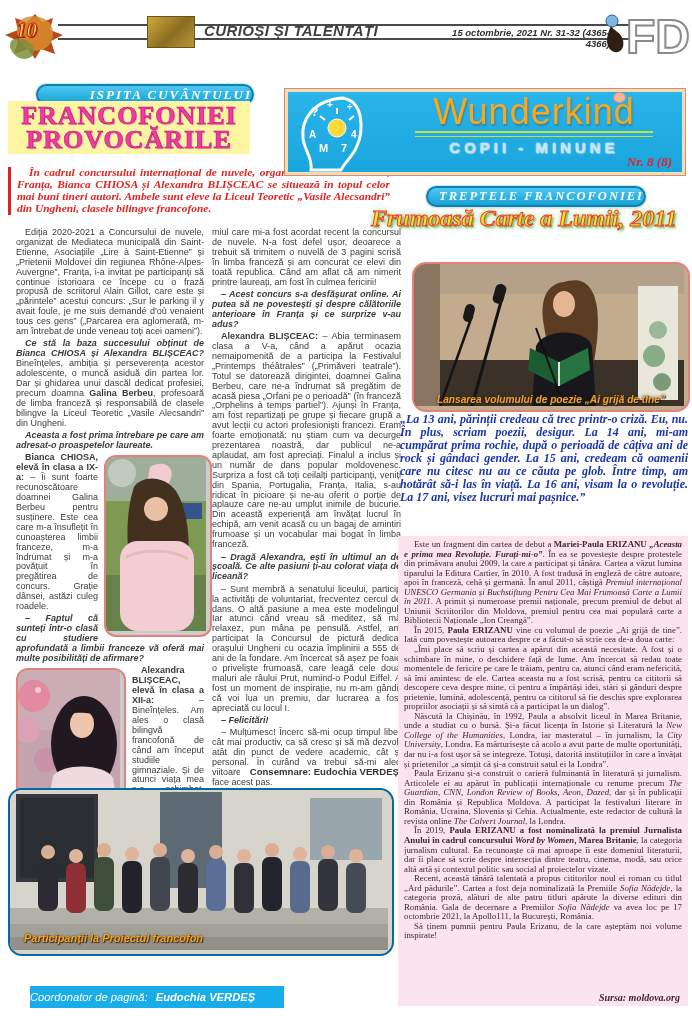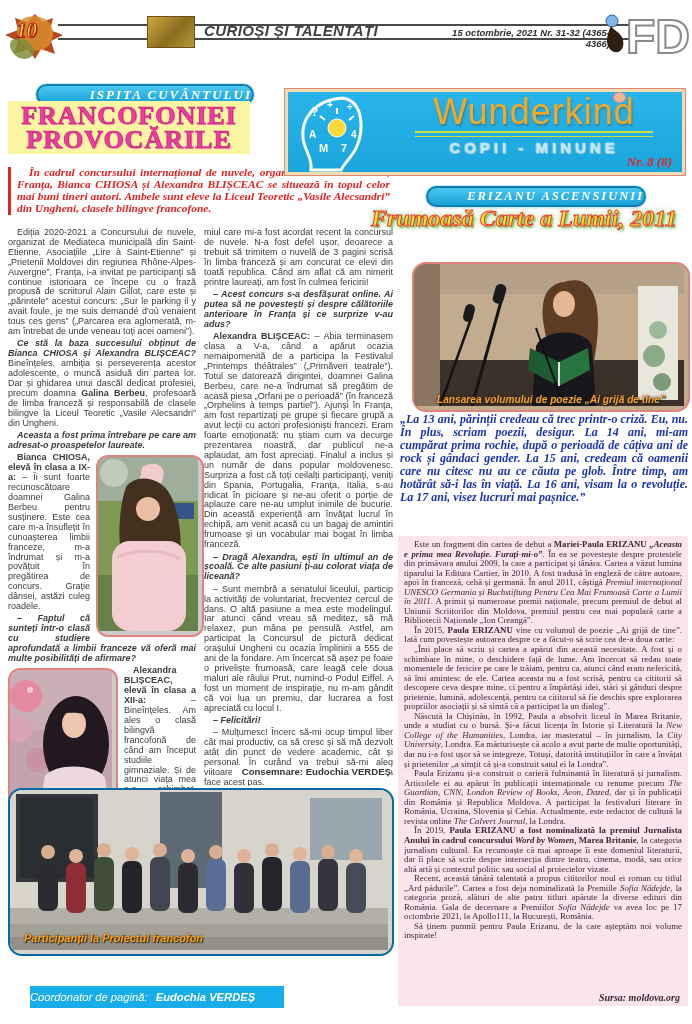--- a/index.html
+++ b/index.html
@@ -32,21 +32,21 @@
   
   .yellow-box{position:absolute;left:8px;top:101px;width:242px;height:53px;background:#fcf5a2;
               display:flex;flex-direction:column;align-items:center;justify-content:center}
   .headline-left{font-family:"Liberation Serif",serif;font-weight:bold;font-size:26px;
                  line-height:24px;color:#f23ba2;letter-spacing:1px;
                  -webkit-text-stroke:.6px #b5156f;text-shadow:1px 1px 1px #e9a}
   .intro{position:absolute;left:8px;top:167px;width:382px;font-family:"Liberation Serif",serif;
          font-weight:bold;font-style:italic;color:#e02222;font-size:11.4px;line-height:11.9px;
          text-align:justify;border-left:3px solid #e02222;padding-left:6px;text-indent:12px;
          box-sizing:border-box}
-  .body-cols{position:absolute;left:8px;top:228px;width:386px;height:558px;display:flex;gap:8px}
+  .body-cols{position:absolute;left:16px;top:228px;width:386px;height:558px;display:flex;gap:8px}
   .colA{width:188px;height:100%}
   .colB{width:189px;height:100%;overflow:hidden;position:relative}
   .body-cols p{font-size:9px;line-height:9.9px;text-align:justify;color:#3b3b3b;
                margin:0 0 2.5px;text-indent:9px}
   .body-cols p.noind{text-indent:0}
   span.b{font-weight:bold} span.i{font-style:italic} span.bi{font-weight:bold;font-style:italic}
   .byline-pin{position:absolute;right:2px;bottom:8px;background:#fff;padding:1px 0 1px 10px;
               font-weight:bold;font-size:9.6px;color:#333}
 
   .ph{border:2px solid #e2837a;border-radius:12px;overflow:hidden;background:#ccc}
@@ -261,21 +261,21 @@
         <span>Wunderkind</span>
         <span class="wk-face"></span>
       </div>
       <div class="wk-rule"></div>
       <div class="wk-sub">COPII - MINUNE</div>
     </div>
     <div class="wk-issue">Nr. 8 (8)</div>
   </div>
 </div>
 
-<div class="kicker" id="kicker-right">ERIZANU ASCENSIUNII</div>
+<div class="kicker" id="kicker-right">TREPTELE FRANCOFONIEI</div>
 
 <div class="headline-right">
   <div class="it">Frumoasă Carte a Lumii, 2011</div>
 </div>
 
 <div class="paula-photo">
   <svg width="270" height="142" viewBox="0 0 270 142" preserveAspectRatio="none">
     <rect width="270" height="142" fill="#c3ab8e"></rect>
     <rect width="270" height="30" fill="#b5a089"></rect>
     <rect y="96" width="270" height="46" fill="#3c3128"></rect>

